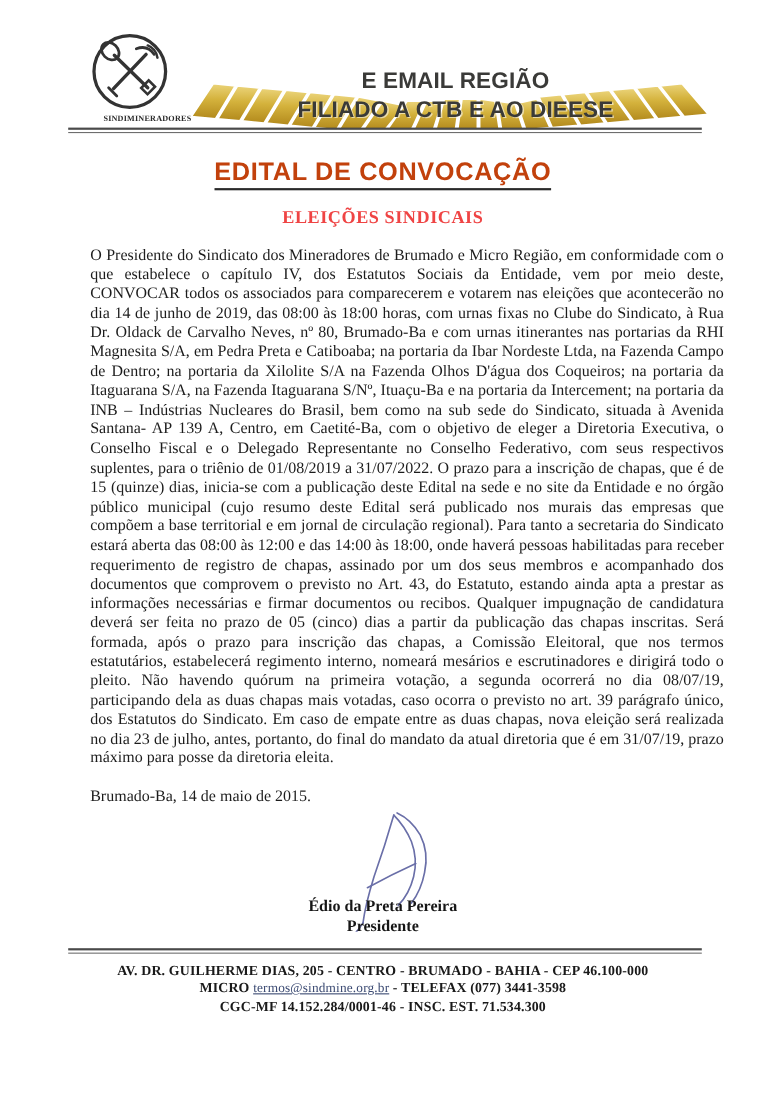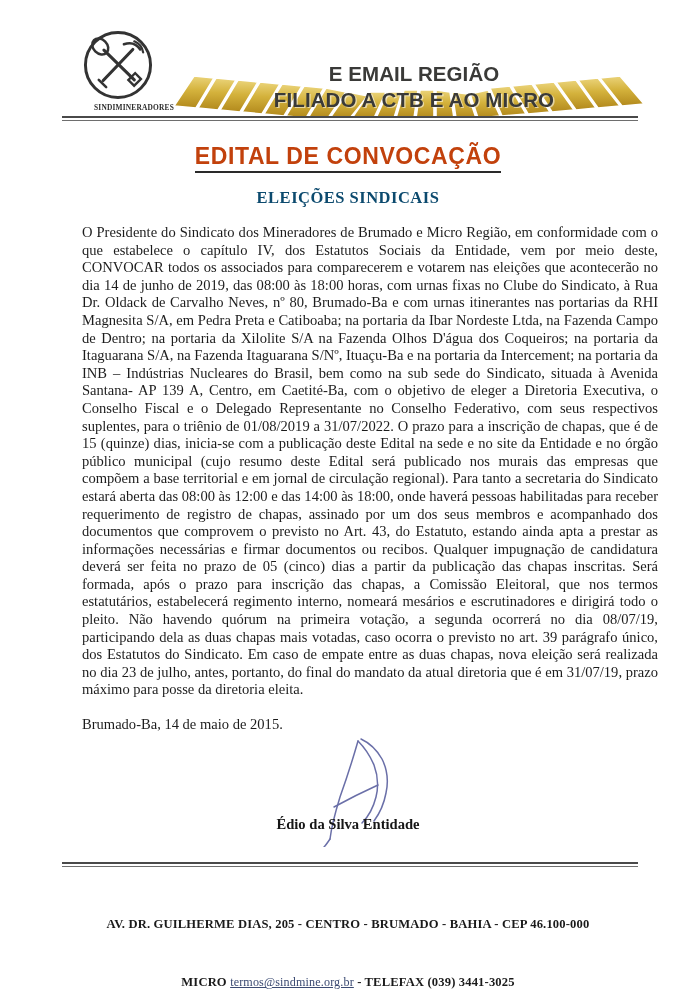--- a/index.html
+++ b/index.html
@@ -137,21 +137,21 @@
   .doc-subtitle {
     position: absolute;
     left: 0;
     top: 188px;
     width: 696px;
     text-align: center;
     font-family: "Liberation Serif", serif;
     font-size: 16.5px;
     font-weight: bold;
     letter-spacing: 0.5px;
-    color: #0c4a6e;
+    color: #ef4444;
   }
 
   
   .body-area {
     position: absolute;
     left: 62px;
     top: 224px;
     width: 576px;
     margin-left: 20px;
   }
@@ -225,21 +225,20 @@
     width: 696px;
     text-align: center;
     font-family: "Liberation Serif", serif;
     font-weight: bold;
     color: #1a1a1a;
   }
   .footer-line {
     font-size: 12.6px;
     line-height: 16.4px;
     letter-spacing: 0.15px;
-    margin-top: 42px;
   }
   .footer-email {
     color: #3b4a72;
     text-decoration: underline;
     font-weight: normal;
     font-size: 12.1px;
   }
 </style>
 </head>
 <body>
@@ -295,21 +294,21 @@
           <polygon points="334,86 322,58 342,56 358,84"></polygon>
           <polygon points="360,84 344,56 364,54 382,82"></polygon>
           <polygon points="384,82 366,54 386,52 406,80"></polygon>
           <polygon points="408,80 388,52 408,50 428,78"></polygon>
           <polygon points="430,78 410,50 430,48 452,76"></polygon>
           <polygon points="454,76 432,48 452,46 476,74"></polygon>
         </g>
       </svg>
       <div class="banner-text">
         <div class="banner-line2">E EMAIL REGIÃO</div>
-        <div class="banner-line3">FILIADO A CTB E AO MICRO</div>
+        <div class="banner-line3">FILIADO A CTB E AO DIEESE</div>
       </div>
     </div>
   </div>
 
   <div class="rule-double" id="header-rule">
     <div class="r-thick"></div>
     <div class="r-gap"></div>
     <div class="r-thin"></div>
   </div>
 
@@ -327,28 +326,30 @@
     <div class="sig-wrap">
       <svg class="sig-ink" viewBox="0 0 120 112">
         <g fill="none" stroke="#6A6FA8" stroke-width="1.5" stroke-linecap="round">
           <path d="M58 6 Q50 34 40 62 Q32 88 30 104"></path>
           <path d="M58 6 Q68 16 74 30 Q80 46 76 62 Q72 78 62 88"></path>
           <path d="M61 4 Q74 10 82 24 Q90 40 86 58 Q83 74 74 86"></path>
           <path d="M34 72 Q56 60 78 50"></path>
           <path d="M30 104 Q26 110 24 112"></path>
         </g>
       </svg>
-      <div class="sig-name">Édio da Silva Entidade</div>
+      <div class="sig-name">Édio da Preta Pereira</div>
+      <div class="sig-role">Presidente</div>
     </div>
   </div>
 
   <div class="rule-double" id="footer-rule">
     <div class="r-thick"></div>
     <div class="r-gap"></div>
     <div class="r-thin"></div>
   </div>
 
   <div class="footer-block">
     <div class="footer-line">AV. DR. GUILHERME DIAS, 205 - CENTRO - BRUMADO - BAHIA - CEP 46.100-000</div>
-    <div class="footer-line"><span>MICRO </span><a class="footer-email" href="#">termos@sindmine.org.br</a><span> - TELEFAX (039) 3441-3025</span></div>
+    <div class="footer-line"><span>MICRO </span><a class="footer-email" href="#">termos@sindmine.org.br</a><span> - TELEFAX (077) 3441-3598</span></div>
+    <div class="footer-line">CGC-MF 14.152.284/0001-46 - INSC. EST. 71.534.300</div>
   </div>
 
 </div>
 
 </body></html>

